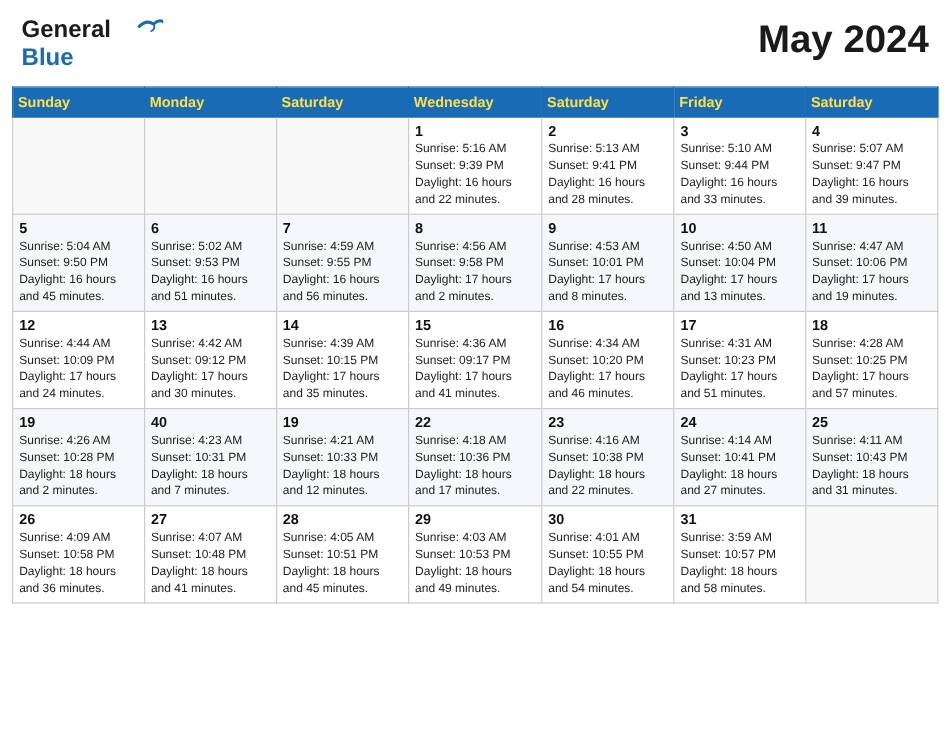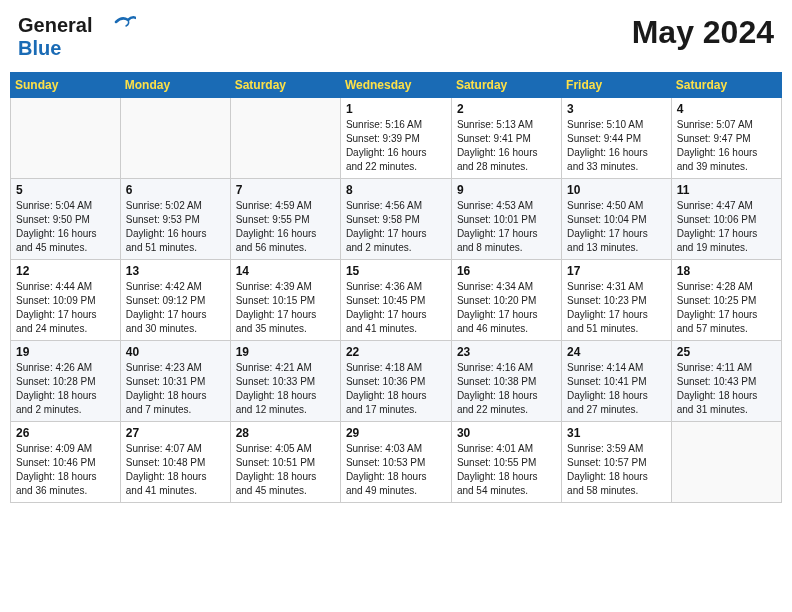--- a/index.html
+++ b/index.html
@@ -209,21 +209,21 @@
         <td>
           <div class="day-num">14</div>
           <div class="day-info">Sunrise: 4:39 AM
 Sunset: 10:15 PM
 Daylight: 17 hours
 and 35 minutes.</div>
         </td>
         <td>
           <div class="day-num">15</div>
           <div class="day-info">Sunrise: 4:36 AM
-Sunset: 10:45 PM
+Sunset: 09:17 PM
 Daylight: 17 hours
 and 41 minutes.</div>
         </td>
         <td>
           <div class="day-num">16</div>
           <div class="day-info">Sunrise: 4:34 AM
 Sunset: 10:20 PM
 Daylight: 17 hours
 and 46 minutes.</div>
         </td>
@@ -290,21 +290,21 @@
           <div class="day-info">Sunrise: 4:11 AM
 Sunset: 10:43 PM
 Daylight: 18 hours
 and 31 minutes.</div>
         </td>
       </tr>
       <tr>
         <td>
           <div class="day-num">26</div>
           <div class="day-info">Sunrise: 4:09 AM
-Sunset: 10:46 PM
+Sunset: 10:58 PM
 Daylight: 18 hours
 and 36 minutes.</div>
         </td>
         <td>
           <div class="day-num">27</div>
           <div class="day-info">Sunrise: 4:07 AM
 Sunset: 10:48 PM
 Daylight: 18 hours
 and 41 minutes.</div>
         </td>

